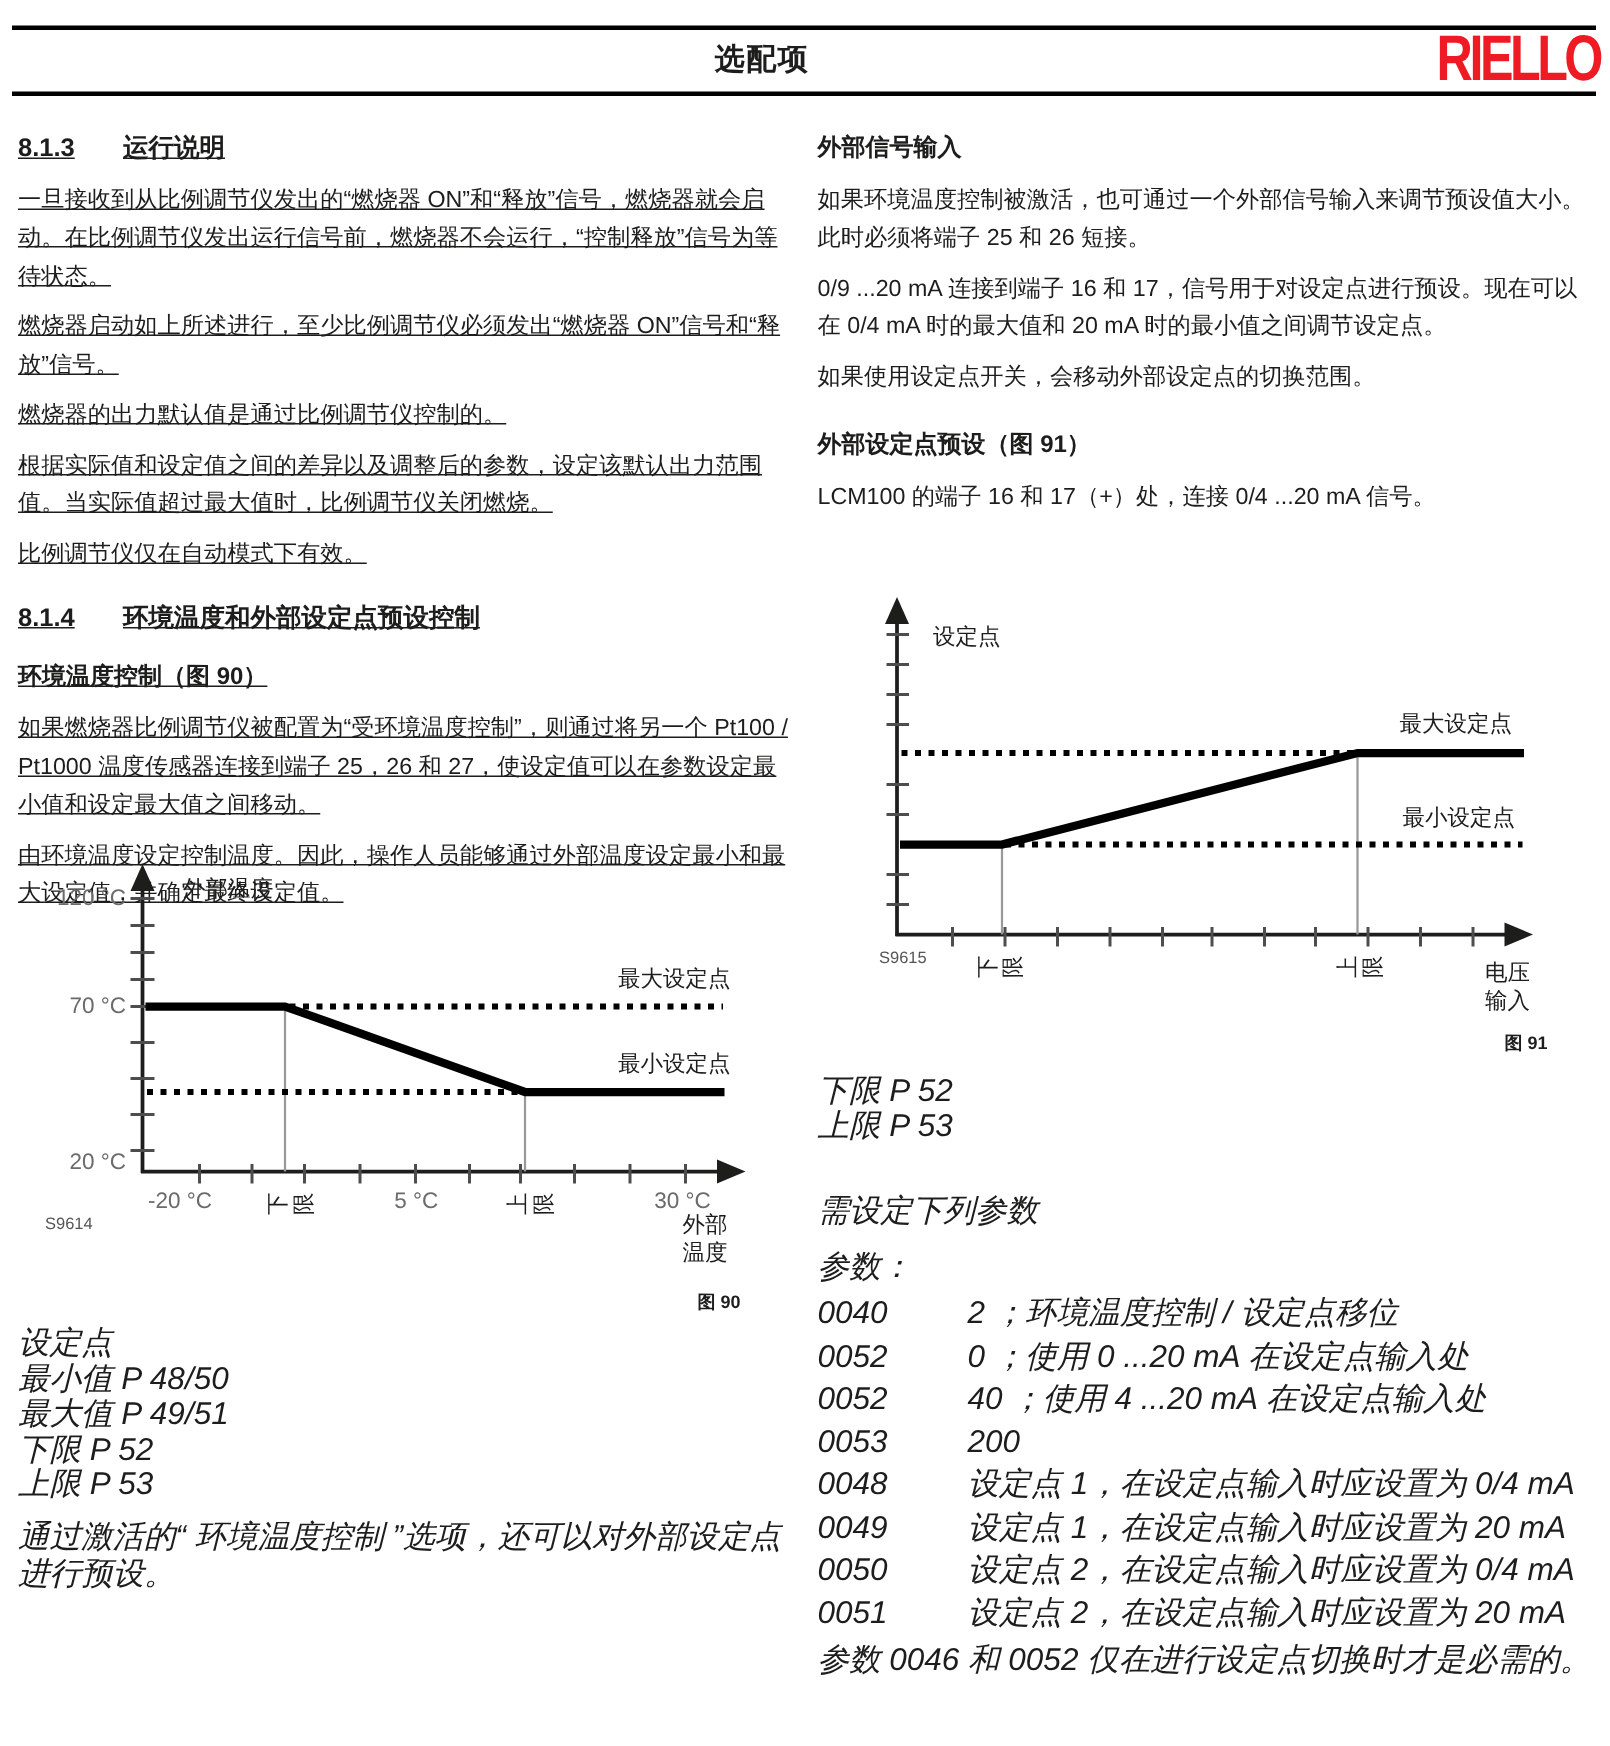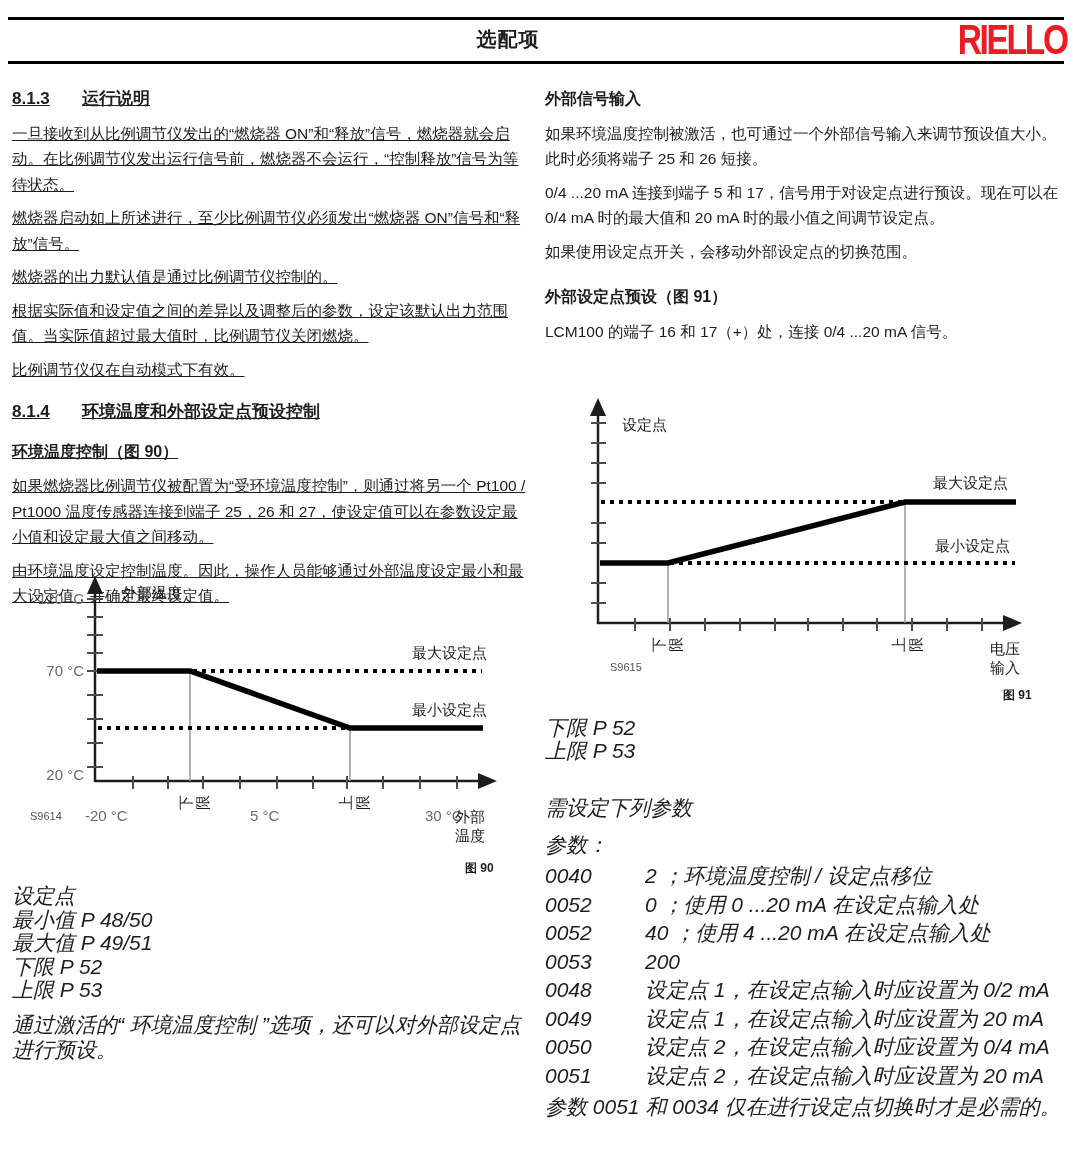--- a/index.html
+++ b/index.html
@@ -22,21 +22,21 @@
   .sec{display:grid;grid-template-columns:70px auto;font-size:17px;font-weight:bold;margin:0 0 9px 0;}
   .sec2{margin-top:17px;}
   .h3{font-weight:bold;font-size:16px;margin:14px 0 9px 0;}
   .h3first{margin-top:0;}
   
   .fig{position:absolute;}
   .fig svg{position:absolute;left:0;top:0;}
   .lbl{position:absolute;font-size:15px;line-height:20px;white-space:nowrap;}
   .tick-lbl{color:#6b6b6b;}
   .right-align{text-align:right;}
-  .center{margin-top:15px;}
+  .center{text-align:center;}
   .two-line{line-height:19px;}
   .scode{font-size:11px;color:#555;}
   .figcap{font-weight:bold;font-size:12px;}
   .rot{display:inline-flex;}
   .rc{display:inline-block;width:17px;height:17px;line-height:17px;text-align:center;
     transform:rotate(-90deg);font-size:15px;color:#1d1d1b;}
   
   .plist div{line-height:23.5px;}
   .limits div{line-height:23px;}
   .needline{margin-top:33px;}
@@ -146,21 +146,21 @@
     <div>最大值 P 49/51</div>
     <div>下限 P 52</div>
     <div>上限 P 53</div>
   </div>
   <p style="margin-top:10px;">通过激活的“ 环境温度控制 ”选项，还可以对外部设定点进行预设。</p>
 </div>
 
 <div class="colB">
   <div class="h3 h3first">外部信号输入</div>
   <p>如果环境温度控制被激活，也可通过一个外部信号输入来调节预设值大小。此时必须将端子 25 和 26 短接。</p>
-  <p>0/4 ...20 mA 连接到端子 5 和 17，信号用于对设定点进行预设。现在可以在 0/4 mA 时的最大值和 20 mA 时的最小值之间调节设定点。</p>
+  <p>0/9 ...20 mA 连接到端子 16 和 17，信号用于对设定点进行预设。现在可以在 0/4 mA 时的最大值和 20 mA 时的最小值之间调节设定点。</p>
   <p>如果使用设定点开关，会移动外部设定点的切换范围。</p>
   <div class="h3" style="margin-top:20px;">外部设定点预设（图 91）</div>
   <p>LCM100 的端子 16 和 17（+）处，连接 0/4 ...20 mA 信号。</p>
 </div>
 
 <div class="fig" style="left:560px;top:393px;width:510px;height:315px;">
   <svg width="510" height="315" viewBox="0 0 510 315">
 
     <line x1="38" y1="16" x2="38" y2="231" stroke="#1d1d1b" stroke-width="2.5"></line>
     <polygon points="30,23 38,5 46,23" fill="#1d1d1b"></polygon>
@@ -209,21 +209,21 @@
       <span class="rc">限</span>
   </span>
   <span class="lbl rot" style="left:330px;top:243px;">
     <span class="rc">上</span>
       <span class="rc">限</span>
   </span>
   <span class="lbl two-line" style="left:430px;top:246px;">
     <span>电压</span><br>
     <span>输入</span>
   </span>
-  <span class="lbl scode" style="left:26px;top:264px;margin-left:24px;">S9615</span>
+  <span class="lbl scode" style="left:26px;top:236px;">S9615</span>
   <span class="lbl figcap" style="left:443px;top:292px;">图 91</span>
 </div>
 
 <div class="blk" style="left:545px;top:716px;width:520px;">
   <div class="limits">
     <div>下限 P 52</div>
     <div>上限 P 53</div>
   </div>
   <div class="needline">需设定下列参数</div>
   <div class="paramword">参数：</div>
@@ -239,29 +239,29 @@
     <div class="prow">
       <span>0052</span>
       <span>40 ；使用 4 ...20 mA 在设定点输入处</span>
     </div>
     <div class="prow">
       <span>0053</span>
       <span>200</span>
     </div>
     <div class="prow">
       <span>0048</span>
-      <span>设定点 1，在设定点输入时应设置为 0/2 mA</span>
+      <span>设定点 1，在设定点输入时应设置为 0/4 mA</span>
     </div>
     <div class="prow">
       <span>0049</span>
       <span>设定点 1，在设定点输入时应设置为 20 mA</span>
     </div>
     <div class="prow">
       <span>0050</span>
       <span>设定点 2，在设定点输入时应设置为 0/4 mA</span>
     </div>
     <div class="prow">
       <span>0051</span>
       <span>设定点 2，在设定点输入时应设置为 20 mA</span>
     </div>
   </div>
-  <div class="note">参数 0051 和 0034 仅在进行设定点切换时才是必需的。</div>
+  <div class="note">参数 0046 和 0052 仅在进行设定点切换时才是必需的。</div>
 </div>
 
 </body></html>

